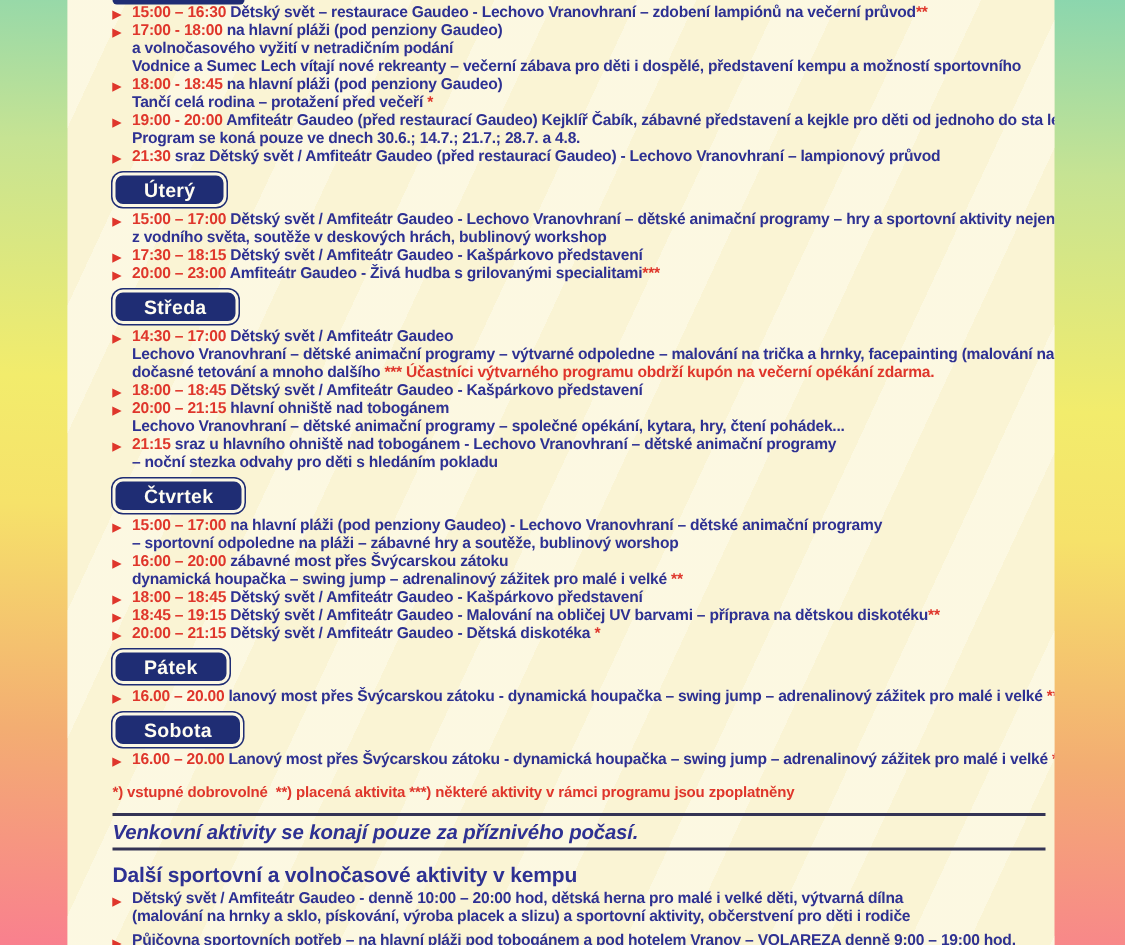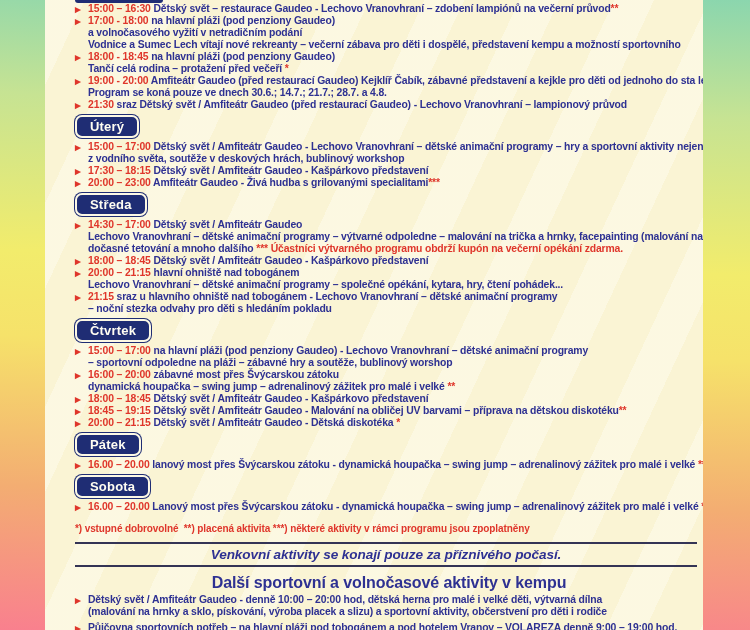--- a/index.html
+++ b/index.html
@@ -27,38 +27,38 @@
   }
   .bullet{
     position:absolute;left:30px;top:1.5px;
     color:#df362b;font-size:7.5px;line-height:9px;
   }
   .seg-r{color:#df362b;}
   .seg-b{color:#2e3192;}
   .badge-row{margin:4px 0 3px 30px;height:23px;}
   .badge{
     display:inline-block;background:#1f2d74;color:#fffdf2;
-    font-size:13px;line-height:15px;padding:2px 13px;
+    font-size:13px;line-height:15px;padding:2px 19px;
     border:2px solid #fcf8e4;border-radius:7px;
     box-shadow:0 0 0 1px #1f2d74;
     letter-spacing:0.2px;
   }
   .footnote{
     margin:9px 0 0 30px;color:#df362b;
     font-size:10px;line-height:13px;letter-spacing:-0.1px;white-space:nowrap;
   }
   .divider{margin:7px 6px 0 30px;}
   .rule{height:2px;background:#343455;}
   .divider-text{
-    text-align:center;color:#2e3192;font-style:italic;
+    text-align:left;color:#2e3192;font-style:italic;
     font-size:13.6px;line-height:15px;margin:3px 0;letter-spacing:-0.1px;
   }
   .extra-heading{
     margin:9px 0 4px 30px;color:#2e3192;
-    font-size:16px;line-height:14px;letter-spacing:-0.1px;text-align:center;
+    font-size:14px;line-height:14px;letter-spacing:-0.1px;
   }
   .gap-top{margin-top:4px;}
 </style>
 </head>
 <body>
 
 <div class="paper">
   <div class="badge-partial"></div>
 
   <div>

